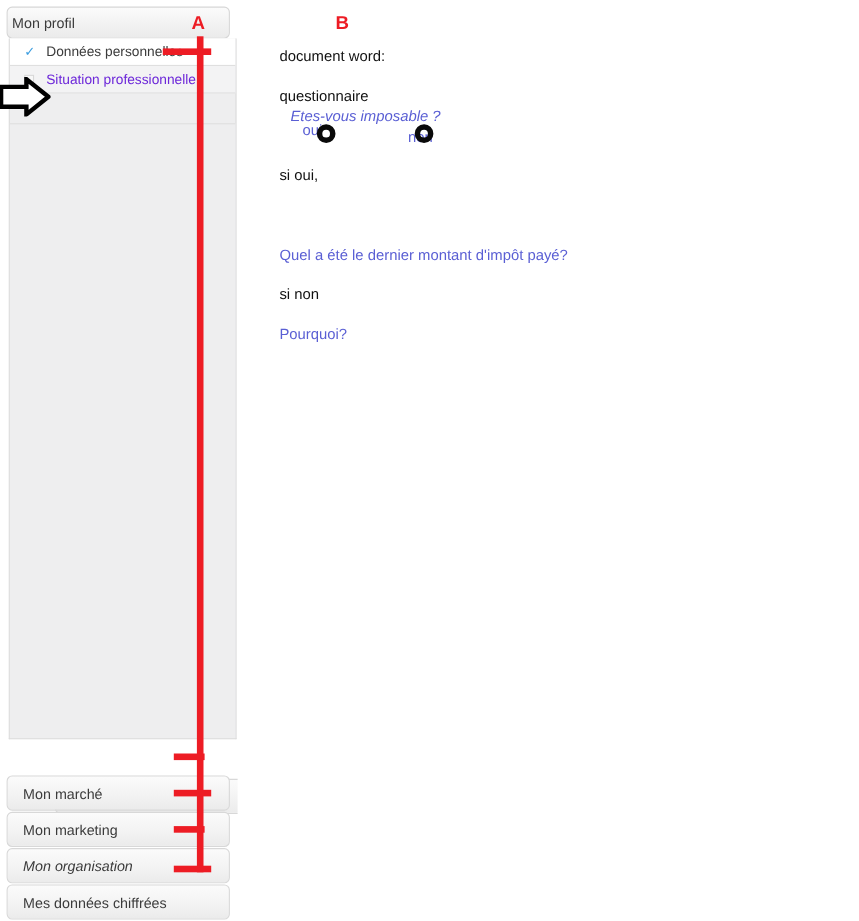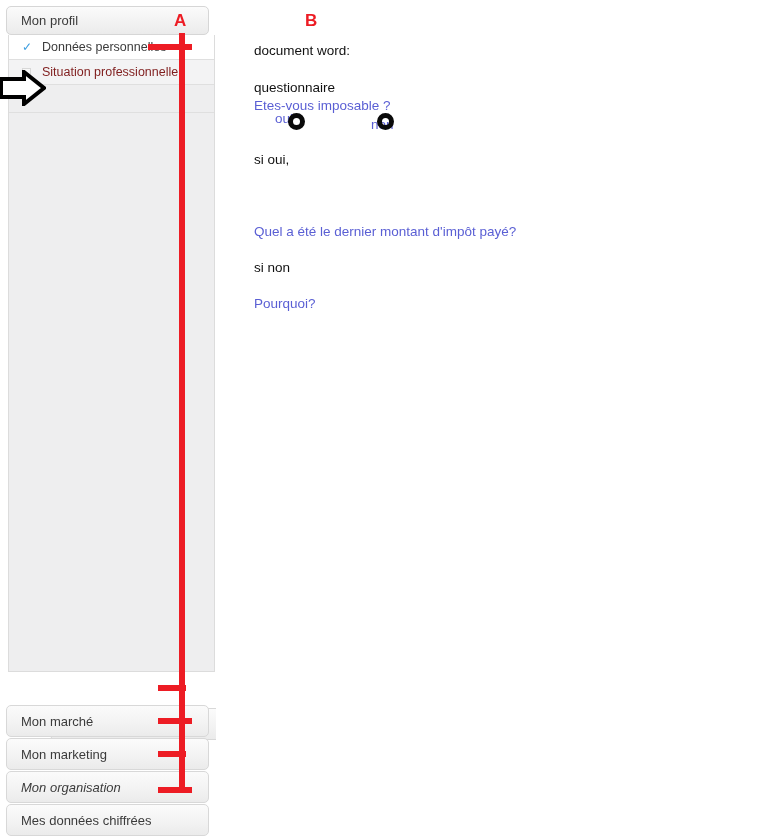--- a/index.html
+++ b/index.html
@@ -31,21 +31,21 @@
     left: 6px;
     top: 6px;
     width: 203px;
     height: 29px;
     box-sizing: border-box;
     border: 1px solid #d6d6d6;
     border-radius: 5px;
     background: linear-gradient(to bottom, #fbfbfb 0%, #f2f2f2 55%, #ebebeb 100%);
     display: flex;
     align-items: center;
-    padding-left: 14px;
+    padding-left: 4px;
     font-size: 13px;
     color: #3b3b3b;
   }
 
   .sub-panel {
     position: absolute;
     left: 8px;
     top: 35px;
     width: 207px;
     height: 637px;
@@ -62,21 +62,21 @@
     box-sizing: border-box;
     border-bottom: 1px solid #dfdfdf;
     display: flex;
     align-items: center;
     background: #f3f3f4;
     padding-left: 13px;
     font-size: 12.5px;
     white-space: nowrap;
   }
   .sub-row.selected { background: #ffffff; }
-  .sub-row .label { color: #7f1d1d; }
+  .sub-row .label { color: #6d28d9; }
   .sub-row.selected .label { color: #3b3b3b; }
 
   .check {
     width: 13px;
     display: inline-block;
     margin-right: 7px;
     font-size: 12px;
     color: #3f9fe0;
     line-height: 1;
   }
@@ -203,21 +203,21 @@
     <div class="menu-btn" style="top:804px;">
       <span>Mes données chiffrées</span>
     </div>
   </div>
 
   <div class="content">
     <div class="line black" style="left:38px; top:44px;">document word:</div>
 
     <div class="line black" style="left:38px; top:81px;text-align:right;">questionnaire</div>
 
-    <div class="line blue" style="left:38px; top:99px;">Etes-vous imposable ?</div>
+    <div class="line blue" style="left:48px; top:99px;font-style:italic;">Etes-vous imposable ?</div>
 
     <div class="line blue" style="left:59px; top:112px;text-align:center;">oui</div>
     <div class="line blue" style="left:155px; top:118px;">non</div>
 
     <div class="line black" style="left:38px; top:153px;">si oui,</div>
 
 
     <div class="line blue" style="left:38px; top:225px;">Quel a été le dernier montant d'impôt payé?</div>
 
     <div class="line black" style="left:38px; top:261px;">si non</div>

